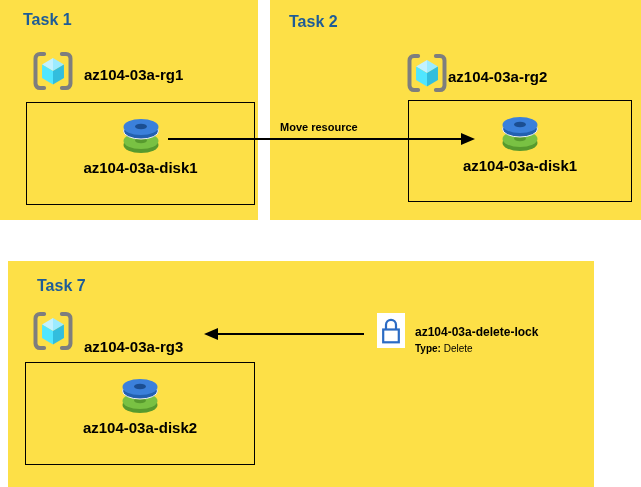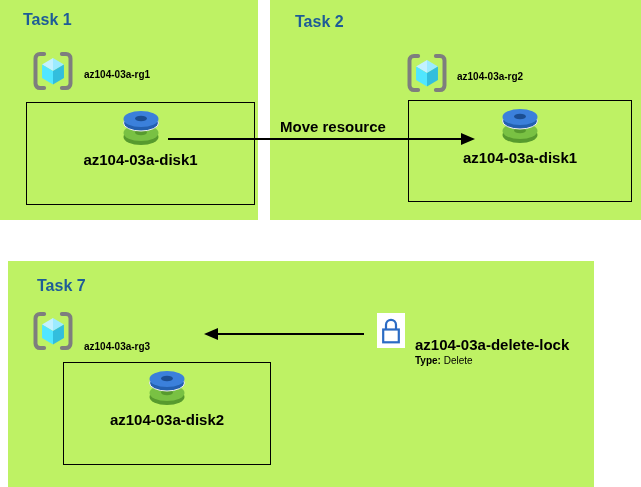--- a/index.html
+++ b/index.html
@@ -1,76 +1,76 @@
 <!DOCTYPE html>
 <html><head>
 <meta charset="utf-8">
 <style>
   html,body{margin:0;padding:0;}
   body{
     width:641px;height:487px;position:relative;background:#ffffff;
     font-family:"Liberation Sans", sans-serif;color:#000;overflow:hidden;
   }
   .canvas{position:absolute;left:0;top:0;width:641px;height:487px;}
-  .panel{position:absolute;background:#bef264;}
+  .panel{position:absolute;background:#fde047;}
   #panel-task1{left:0;top:3;width:258px;height:220px;}
   #panel-task2{left:270px;top:0;width:371px;height:220px;}
   #panel-task3{left:8px;top:261px;width:586px;height:226px;}
   .task-title{
     position:absolute;font-size:16px;font-weight:700;color:#1e5c97;
     white-space:nowrap;line-height:17px;
   }
   #panel-task1 .task-title{left:23px;top:11px;}
-  #panel-task2 .task-title{left:25px;top:13px;}
+  #panel-task2 .task-title{left:19px;top:13px;}
   #panel-task3 .task-title{left:29px;top:16px;}
   .rg-icon{position:absolute;width:42px;height:42px;}
   #panel-task1 .rg-icon{left:32px;top:50px;}
   #panel-task2 .rg-icon{left:136px;top:52px;}
   #panel-task3 .rg-icon{left:24px;top:49px;}
   .rg-label{
-    position:absolute;font-size:10px;font-weight:700;line-height:16px;white-space:nowrap;
+    position:absolute;font-size:15px;font-weight:700;line-height:16px;white-space:nowrap;
   }
   #panel-task1 .rg-label{left:84px;top:67px;}
-  #panel-task2 .rg-label{left:187px;top:69px;}
+  #panel-task2 .rg-label{left:178px;top:69px;}
   #panel-task3 .rg-label{left:76px;top:78px;}
   .disk-box{
     position:absolute;border:1.5px solid #000;background:transparent;
     display:flex;flex-direction:column;align-items:center;
-    padding-top:4px;gap:3px;box-sizing:border-box;
+    padding-top:12px;gap:3px;box-sizing:border-box;
   }
   #panel-task1 .disk-box{left:26px;top:102px;width:229px;height:103px;}
   #panel-task2 .disk-box{left:138px;top:100px;width:224px;height:102px;}
-  #panel-task3 .disk-box{left:17px;top:101px;width:208px;height:103px;margin-left:38px;}
+  #panel-task3 .disk-box{left:17px;top:101px;width:230px;height:103px;}
   .disk-svg{width:48px;height:42px;}
   .disk-label{font-size:15px;font-weight:700;line-height:16px;white-space:nowrap;}
   .arrow-line{position:absolute;height:2px;background:#000;}
   .arrow-head-right{
     position:absolute;width:0;height:0;
     border-top:6px solid transparent;border-bottom:6px solid transparent;
     border-left:14px solid #000;
   }
   .arrow-head-left{
     position:absolute;width:0;height:0;
     border-top:6px solid transparent;border-bottom:6px solid transparent;
     border-right:14px solid #000;
   }
   #move-arrow-line{left:168px;top:138px;width:294px;}
   #move-arrow-head{left:461px;top:133px;}
   #move-label{
-    position:absolute;left:280px;top:119px;font-size:15px;font-weight:700;
+    position:absolute;left:280px;top:119px;font-size:11px;font-weight:700;
     line-height:16px;white-space:nowrap;
   }
   #lock-arrow-line{left:208px;top:72px;width:148px;position:absolute;height:2px;background:#000;}
   #lock-arrow-head{left:196px;top:67px;}
   .lock-bg{
     position:absolute;left:369px;top:52px;width:28px;height:35px;background:#fff;
     display:flex;align-items:center;justify-content:center;
   }
   .lock-text{position:absolute;left:407px;top:63px;white-space:nowrap;}
-  .lock-name{font-size:15px;font-weight:700;line-height:17px;display:block;margin-top:12px;}
+  .lock-name{font-size:12px;font-weight:700;line-height:17px;display:block;}
   .lock-type{font-size:10px;line-height:16px;display:block;}
   .lock-type .tlabel{font-weight:700;}
 </style>
 </head>
 <body>
 
 <svg width="0" height="0" style="position:absolute">
   <defs>
     <g id="rg-cube-icon">
       <path d="M5.2 1.7 H3.4 C2.3 1.7 1.5 2.5 1.5 3.6 V14.4 C1.5 15.5 2.3 16.3 3.4 16.3 H5.2" fill="none" stroke="#7e7e7e" stroke-width="1.7" stroke-linecap="round"></path>

